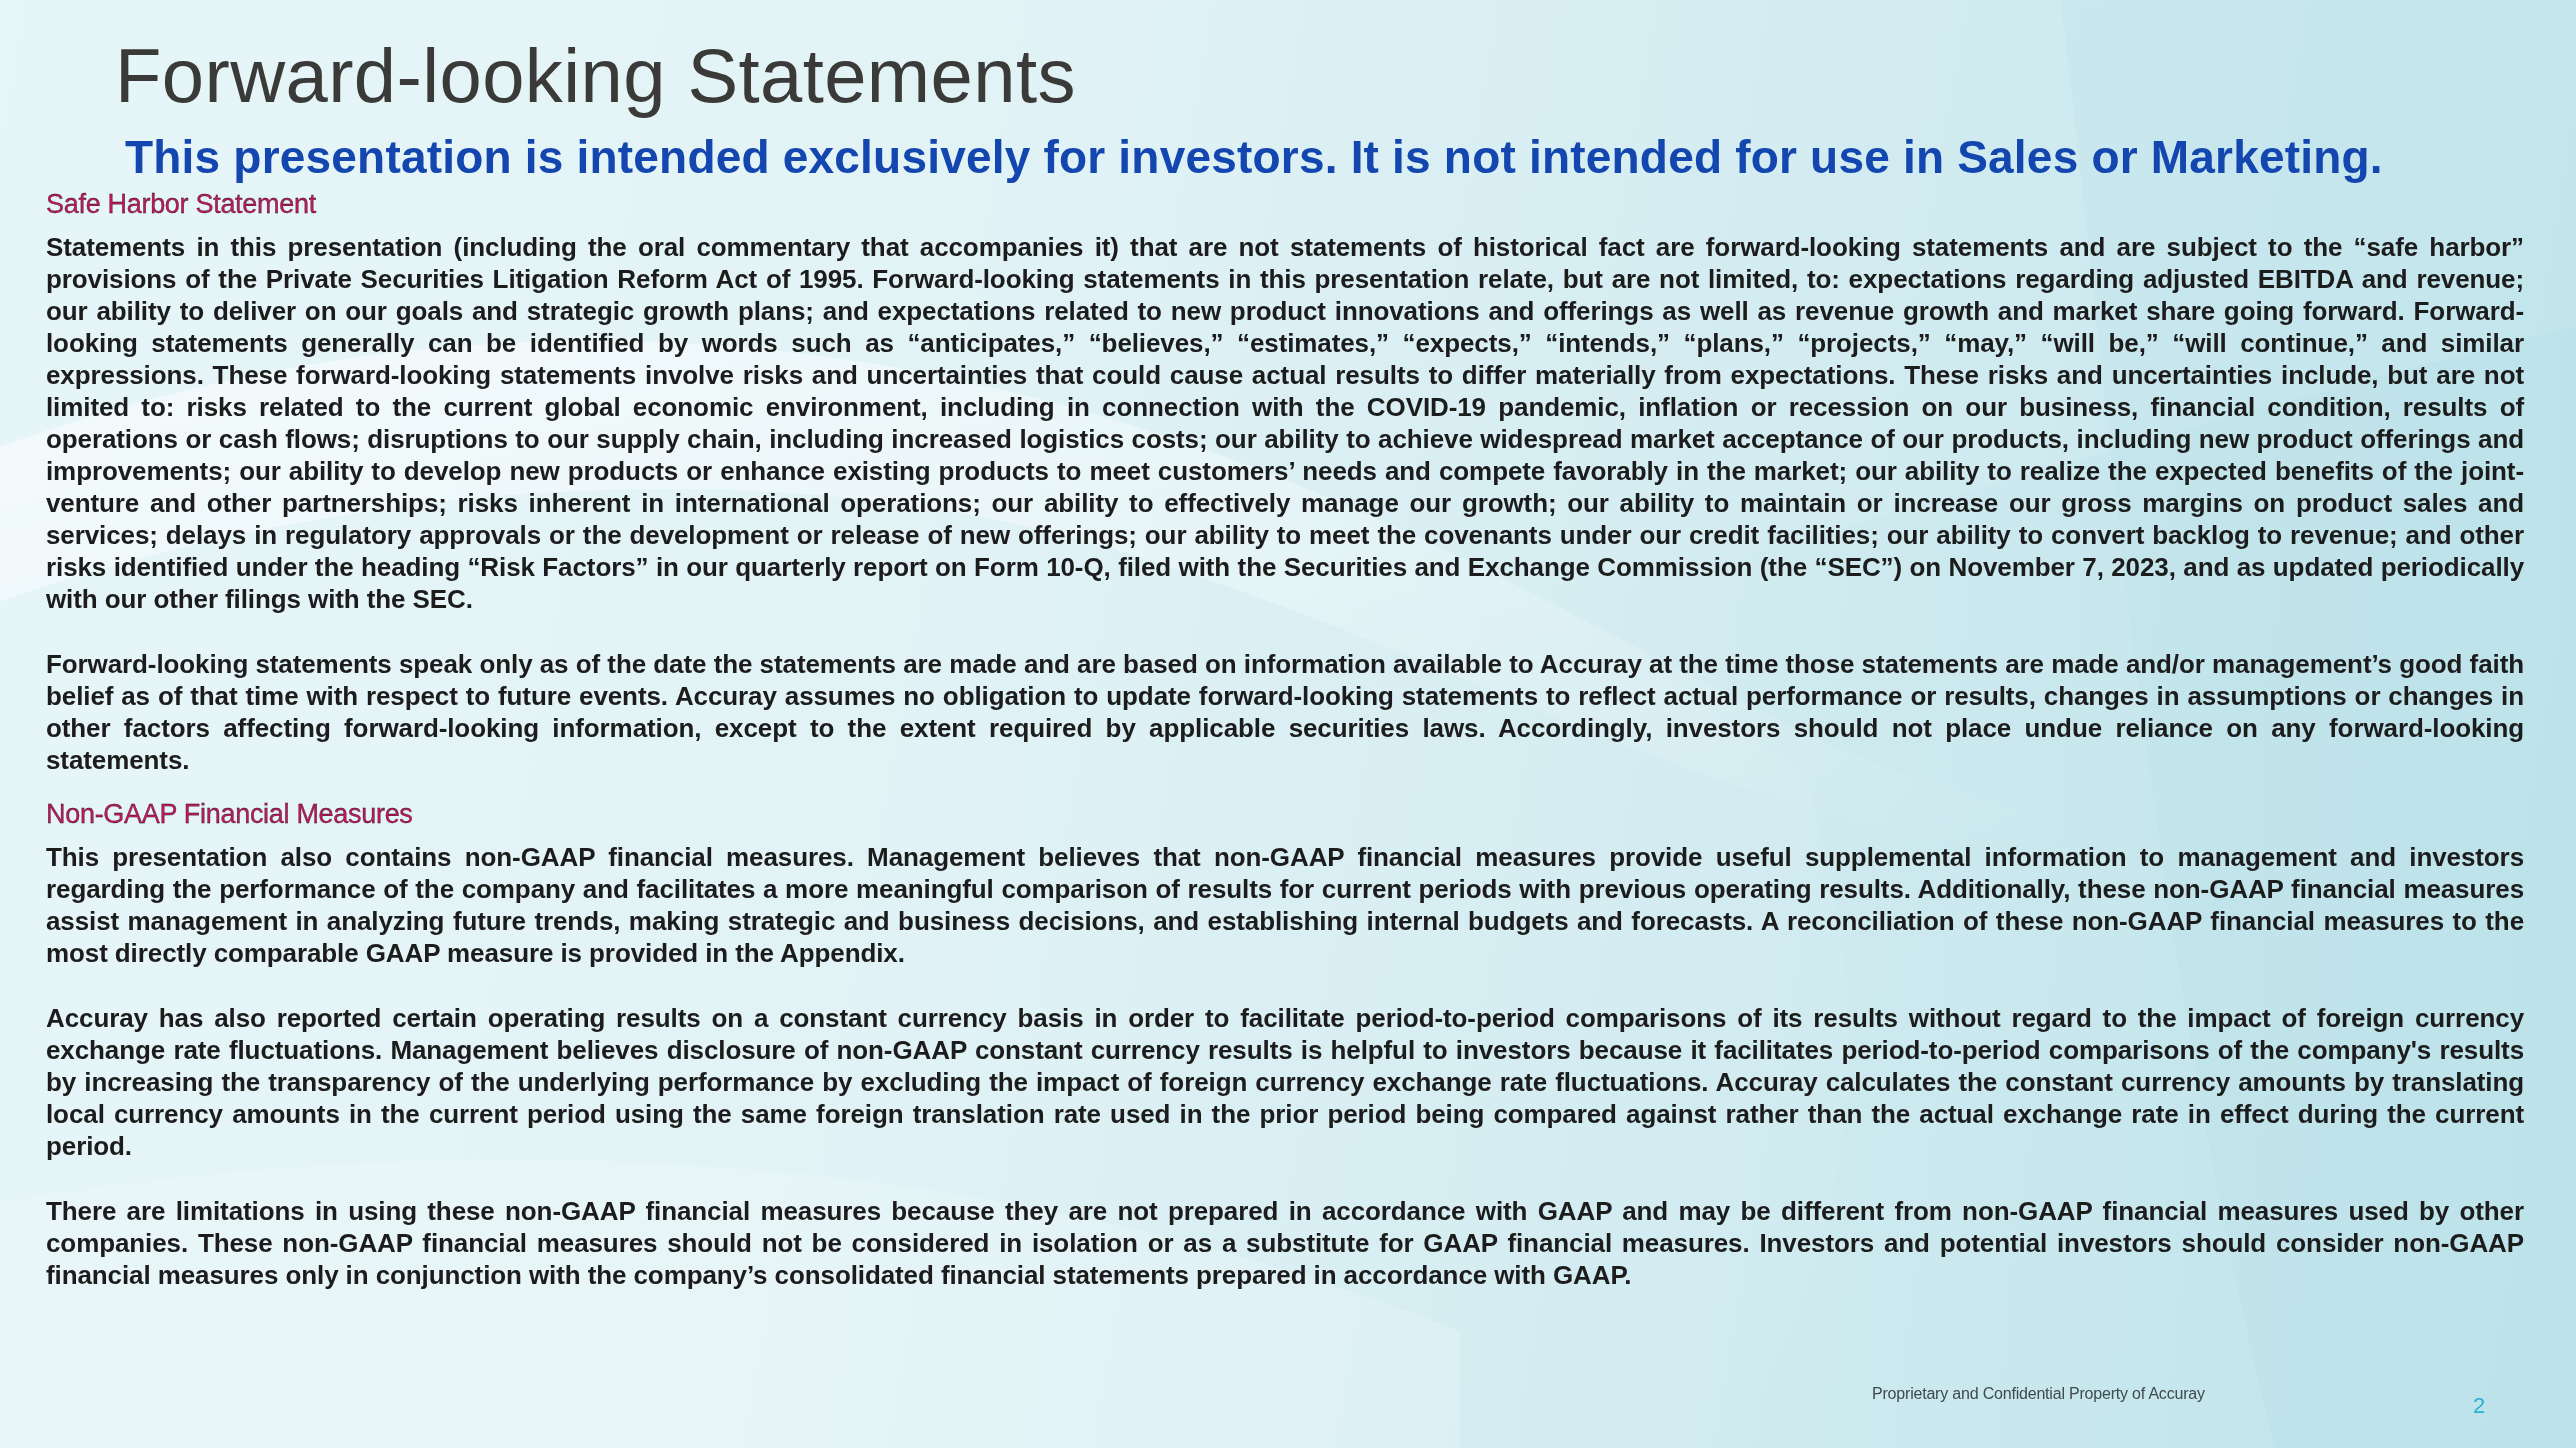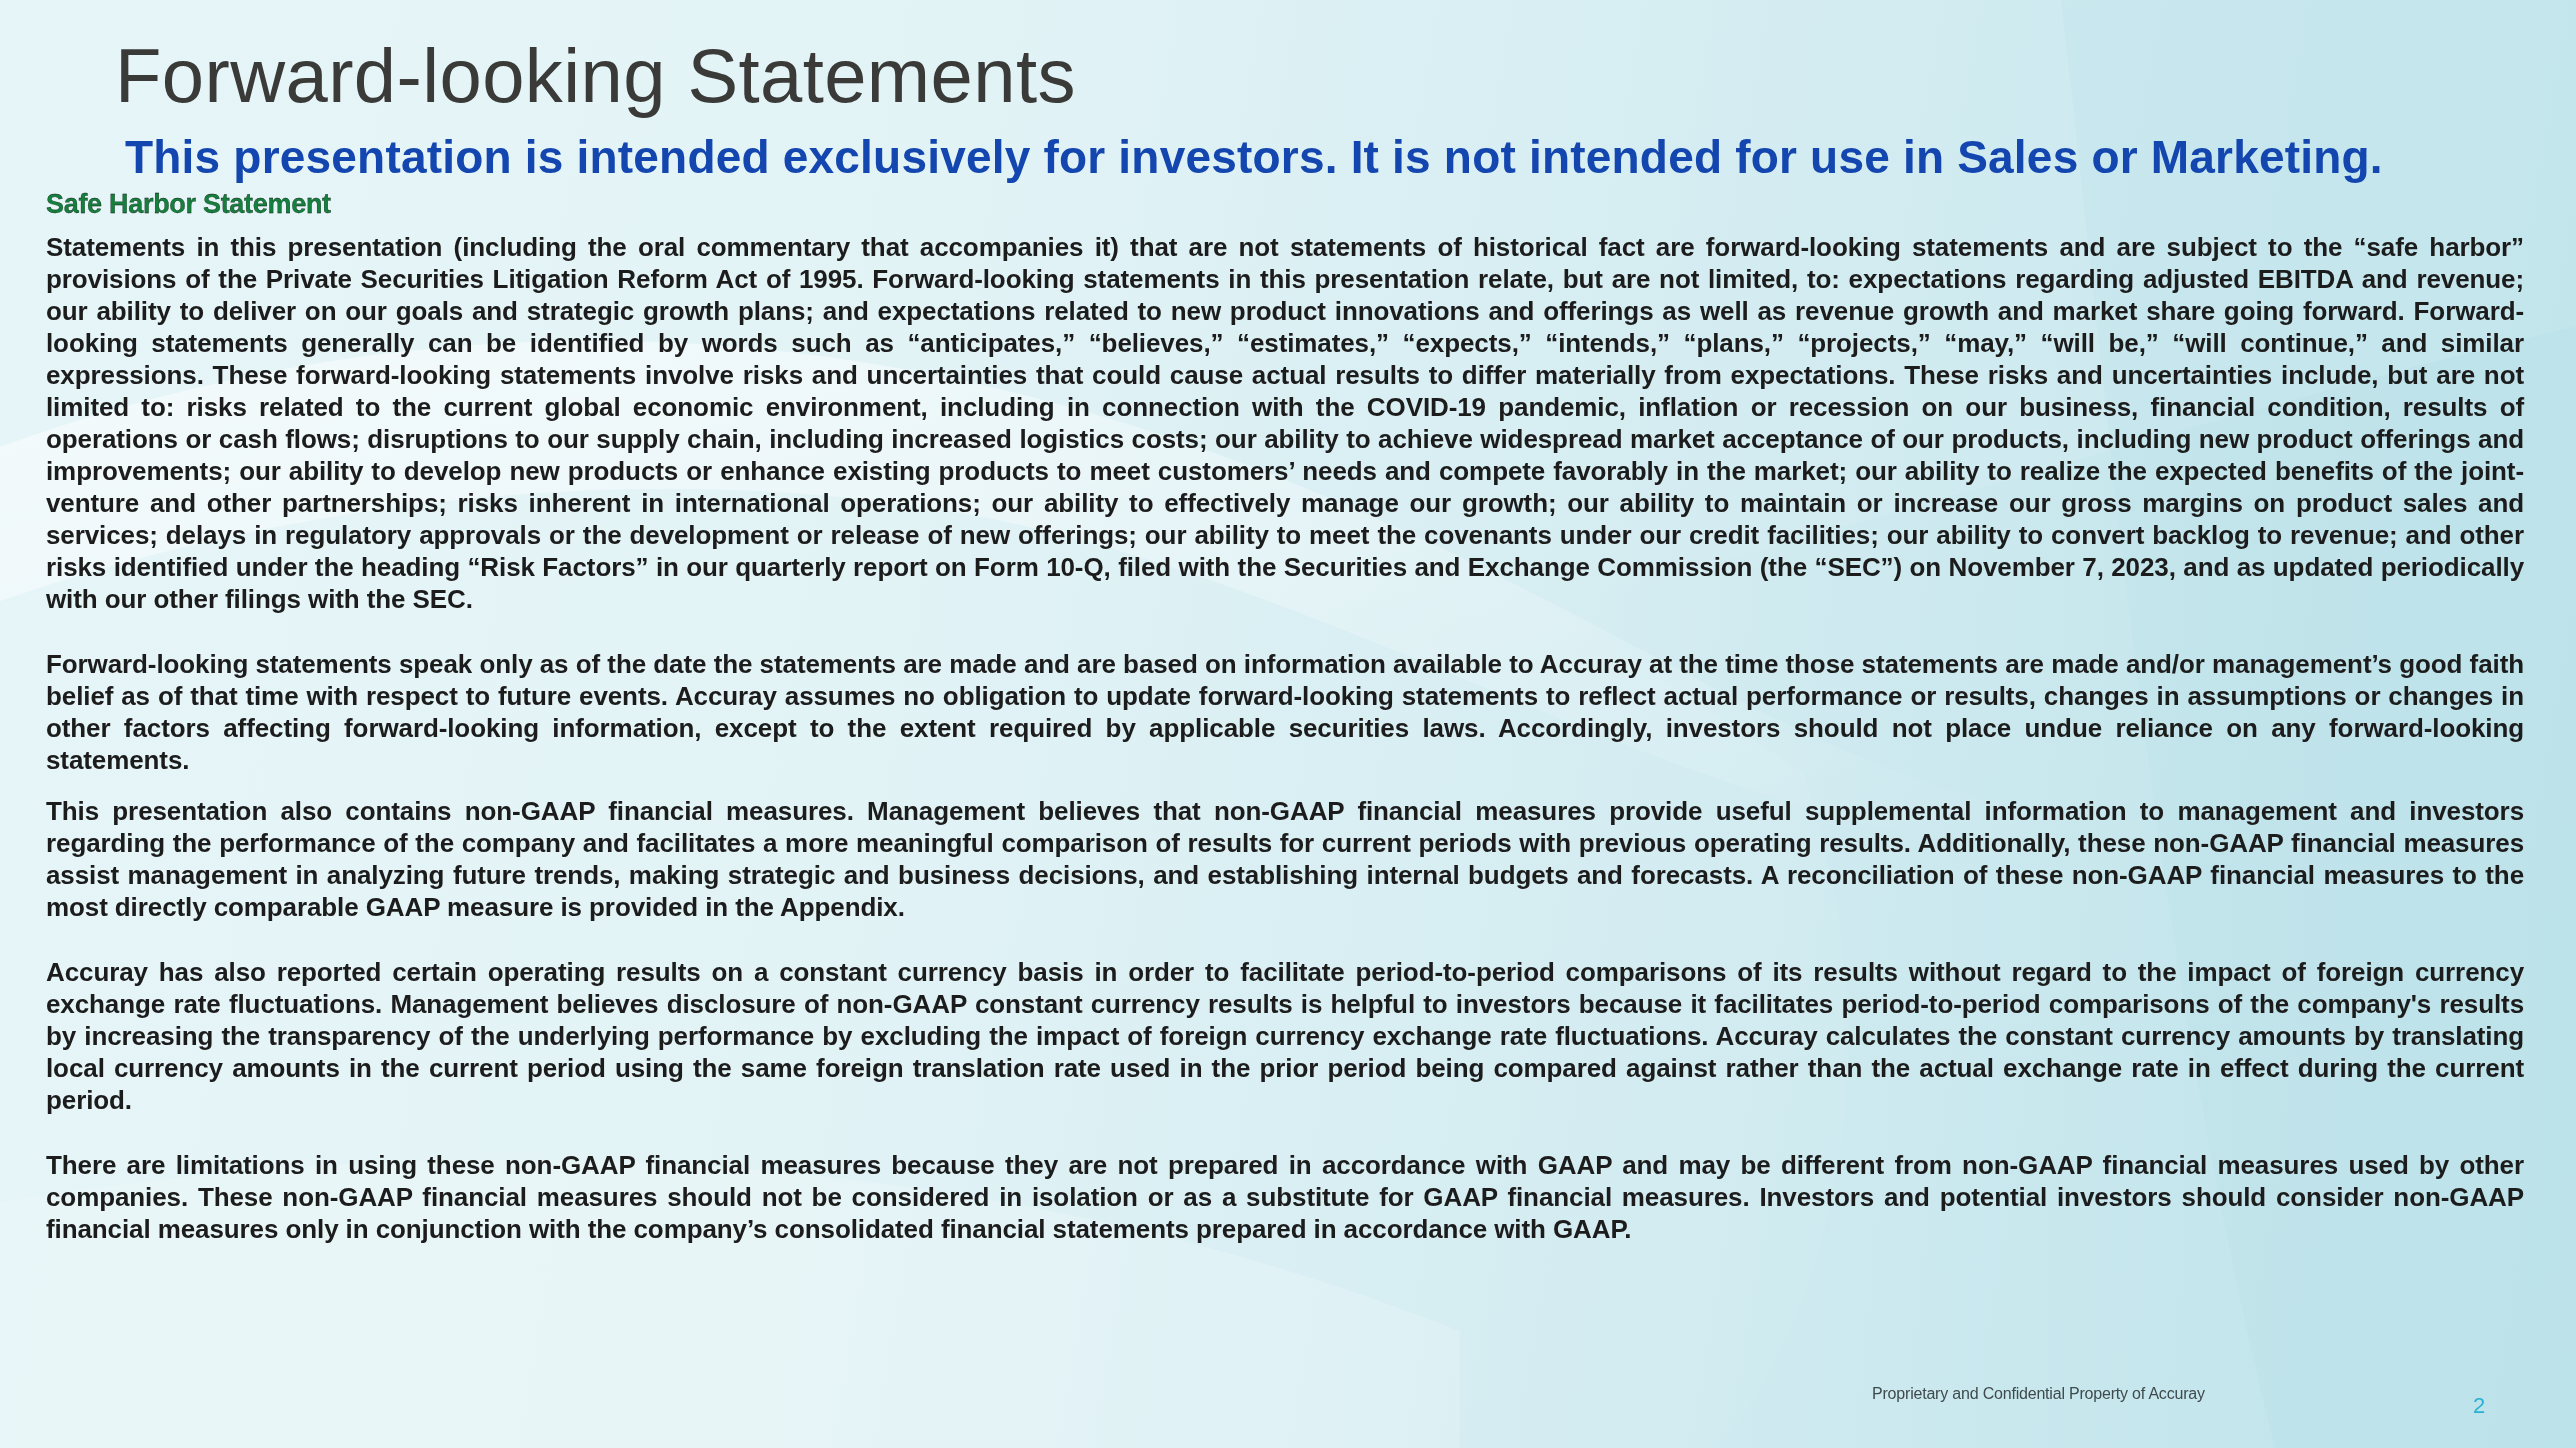--- a/index.html
+++ b/index.html
@@ -51,22 +51,22 @@
       letter-spacing: 0.2px;
     }
     .content {
       position: absolute;
       left: 46px;
       top: 185px;
       width: 2478px;
     }
     .section-heading {
       font-size: 27px;
-      font-weight: 700;
-      color: #15803d;
+      font-weight: 400;
+      color: #be185d;
       margin: 0 0 6.9px 0;
       line-height: 39px;
       letter-spacing: -0.3px;
       -webkit-text-stroke: 0.3px #111;
     }
     .para {
       font-size: 26px;
       line-height: 32px;
       color: #1c1c1c;
       text-align: justify;
@@ -125,20 +125,21 @@
     <section>
       <h3 class="section-heading">Safe Harbor Statement</h3>
       <p class="para">Statements in this presentation (including the oral commentary that accompanies it) that are not statements of historical fact are forward-looking statements and are subject to the “safe harbor” provisions of the Private Securities Litigation Reform Act of 1995. Forward-looking statements in this presentation relate, but are not limited, to: expectations regarding adjusted EBITDA and revenue; our ability to deliver on our goals and strategic growth plans; and expectations related to new product innovations and offerings as well as revenue growth and market share going forward. Forward-looking statements generally can be identified by words such as “anticipates,” “believes,” “estimates,” “expects,” “intends,” “plans,” “projects,” “may,” “will be,” “will continue,” and similar expressions. These forward-looking statements involve risks and uncertainties that could cause actual results to differ materially from expectations. These risks and uncertainties include, but are not limited to: risks related to the current global economic environment, including in connection with the COVID-19 pandemic, inflation or recession on our business, financial condition, results of operations or cash flows; disruptions to our supply chain, including increased logistics costs; our ability to achieve widespread market acceptance of our products, including new product offerings and improvements; our ability to develop new products or enhance existing products to meet customers’ needs and compete favorably in the market; our ability to realize the expected benefits of the joint-venture and other partnerships; risks inherent in international operations; our ability to effectively manage our growth; our ability to maintain or increase our gross margins on product sales and services; delays in regulatory approvals or the development or release of new offerings; our ability to meet the covenants under our credit facilities; our ability to convert backlog to revenue; and other risks identified under the heading “Risk Factors” in our quarterly report on Form 10-Q, filed with the Securities and Exchange Commission (the “SEC”) on November 7, 2023, and as updated periodically with our other filings with the SEC.</p>
       <div class="gap-l"></div>
       <p class="para">Forward-looking statements speak only as of the date the statements are made and are based on information available to Accuray at the time those statements are made and/or management’s good faith belief as of that time with respect to future events. Accuray assumes no obligation to update forward-looking statements to reflect actual performance or results, changes in assumptions or changes in other factors affecting forward-looking information, except to the extent required by applicable securities laws. Accordingly, investors should not place undue reliance on any forward-looking statements.</p>
     </section>
 
     <div class="gap-m"></div>
 
     <section>
+      <h3 class="section-heading">Non-GAAP Financial Measures</h3>
       <p class="para">This presentation also contains non-GAAP financial measures.  Management believes that non-GAAP financial measures provide useful supplemental information to management and investors regarding the performance of the company and facilitates a more meaningful comparison of results for current periods with previous operating results.  Additionally, these non-GAAP financial measures assist management in analyzing future trends, making strategic and business decisions, and establishing internal budgets and forecasts.  A reconciliation of these non-GAAP financial measures to the most directly comparable GAAP measure is provided in the Appendix.</p>
       <div class="gap-l"></div>
       <p class="para">Accuray has also reported certain operating results on a constant currency basis in order to facilitate period-to-period comparisons of its results without regard to the impact of foreign currency exchange rate fluctuations. Management believes disclosure of non-GAAP constant currency results is helpful to investors because it facilitates period-to-period comparisons of the company's results by increasing the transparency of the underlying performance by excluding the impact of foreign currency exchange rate fluctuations. Accuray calculates the constant currency amounts by translating local currency amounts in the current period using the same foreign translation rate used in the prior period being compared against rather than the actual exchange rate in effect during the current period.</p>
       <div class="gap-l"></div>
       <p class="para">There are limitations in using these non-GAAP financial measures because they are not prepared in accordance with GAAP and may be different from non-GAAP financial measures used by other companies. These non-GAAP financial measures should not be considered in isolation or as a substitute for GAAP financial measures. Investors and potential investors should consider non-GAAP financial measures only in conjunction with the company’s consolidated financial statements prepared in accordance with GAAP.</p>
     </section>
 
     <div class="gap-s"></div>
 
     <section>

